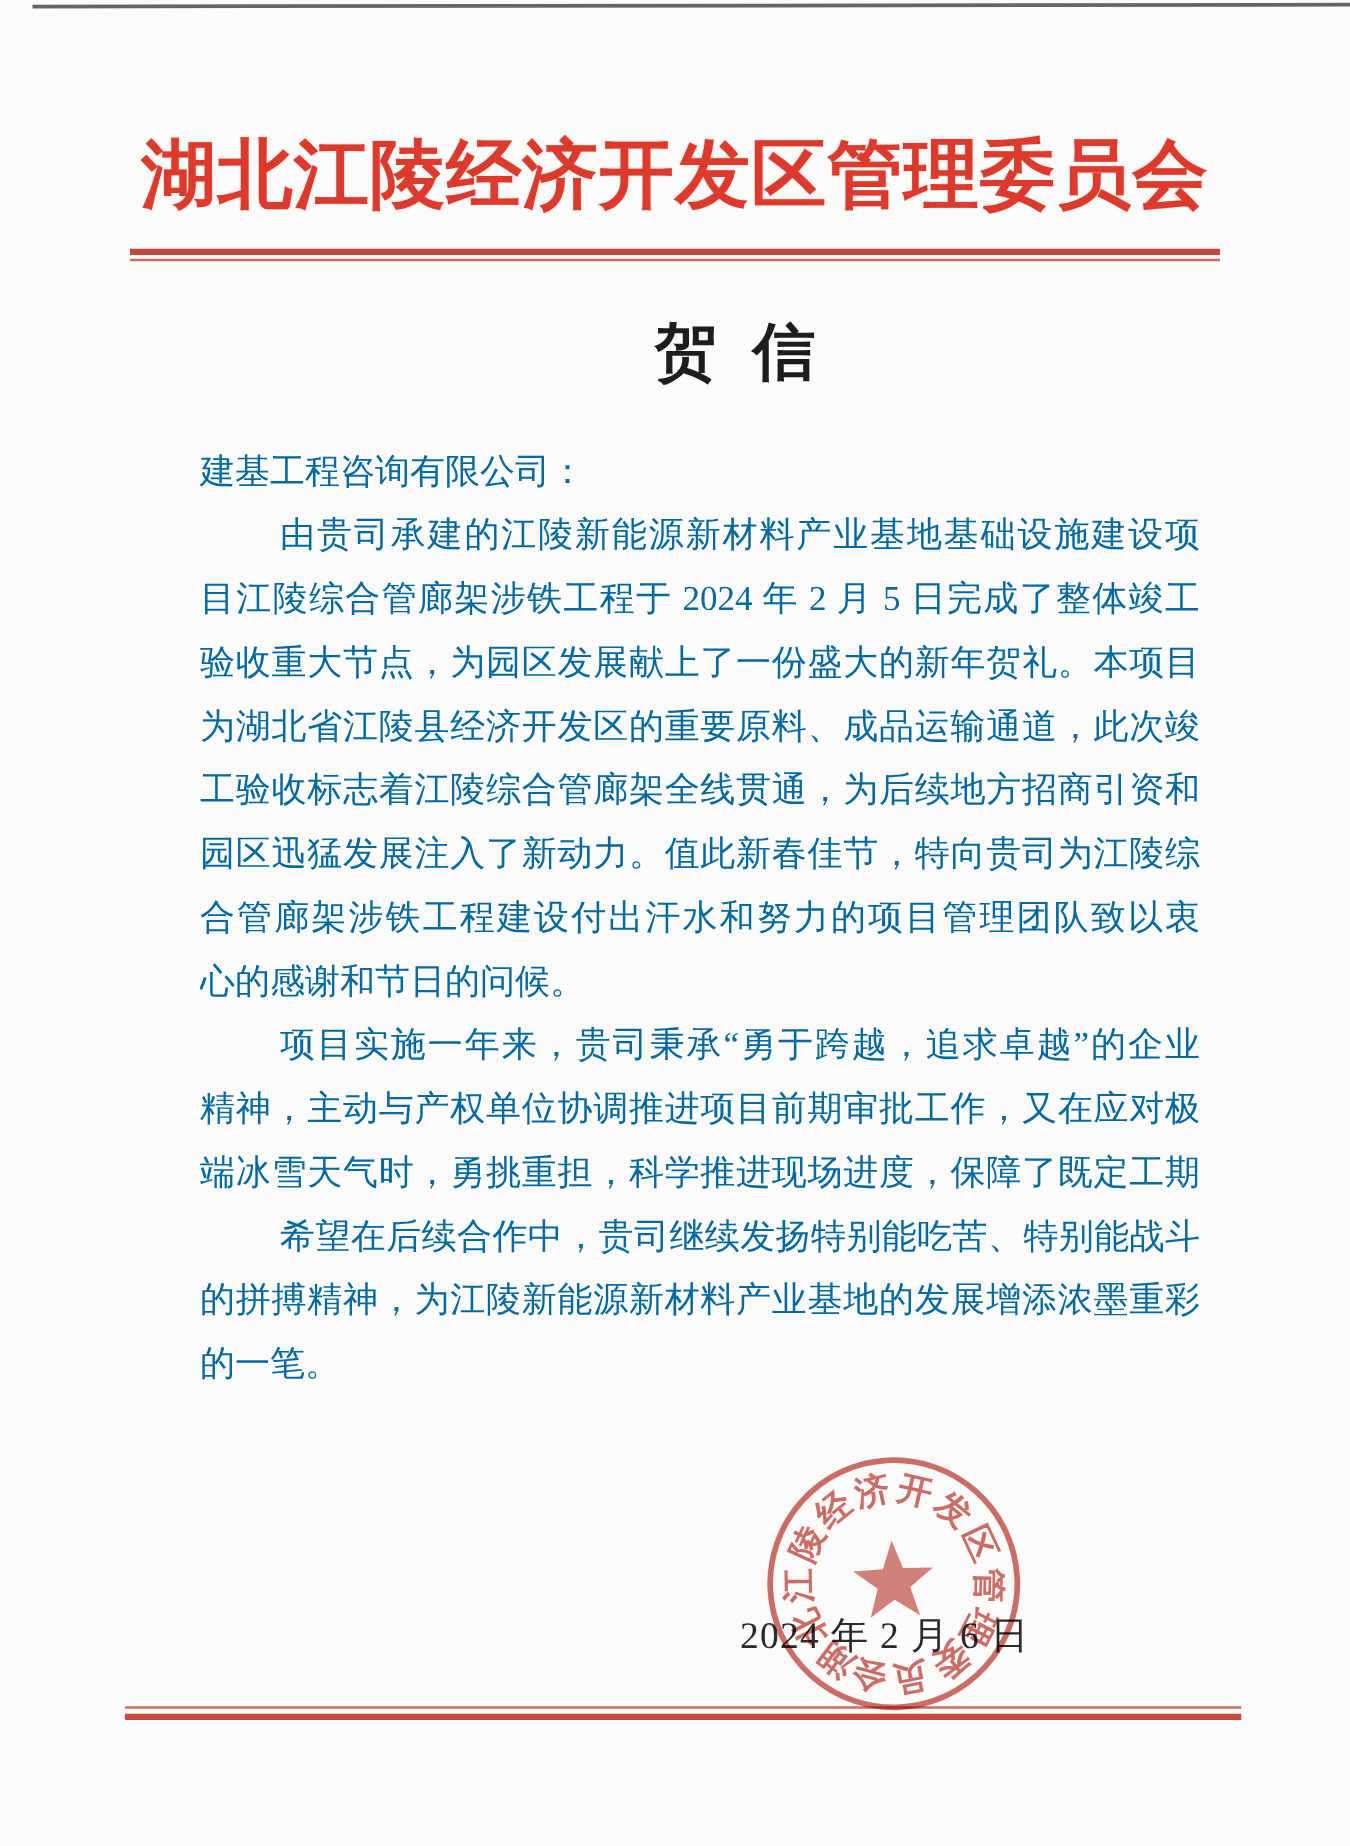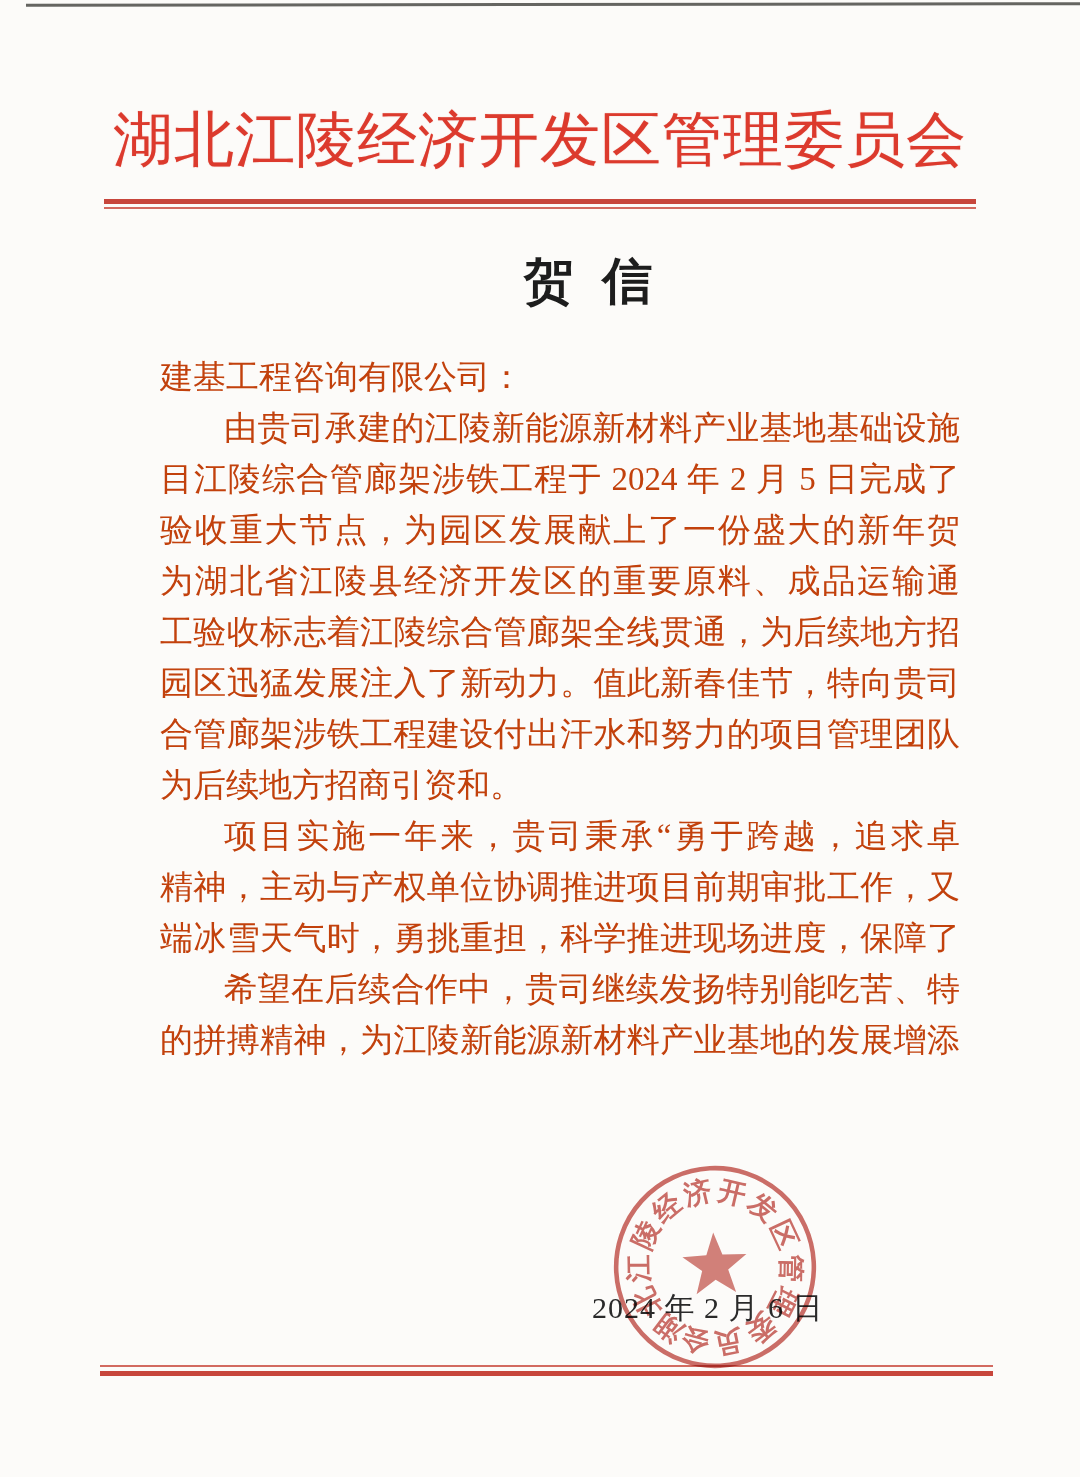--- a/index.html
+++ b/index.html
@@ -14,42 +14,42 @@
   
   .top-edge{
     position:absolute;top:3px;left:26px;right:0;height:3px;
     background:#4a4a47;
     transform:rotate(-0.08deg);
     opacity:.85;
   }
   .org-name{
     position:absolute;top:100px;left:0;width:100%;
     text-align:center;
-    font-size:60px;font-weight:400;
+    font-size:60px;font-weight:700;
     letter-spacing:1px;
     color:#dc3a2d;
     text-shadow:0 0 1px rgba(220,58,45,.45);
     white-space:nowrap;
   }
   .rule{position:absolute;left:104px;width:872px;}
   .rule-thick-top{top:199px;height:5px;background:#c7463c;}
   .rule-thin-top{top:207px;height:2px;background:#d26a60;}
   .letter-title{
     position:absolute;top:248px;left:0;width:100%;
     margin:0;
     text-align:center;
     font-size:50px;font-weight:700;
     word-spacing:16px;
     color:#1d1d1d;
     padding-left:48px;
   }
   .body-block{
     position:absolute;top:352px;left:160px;width:800px;
-    font-size:33px;line-height:51px;
-    color:#c2410c;
+    font-size:28px;line-height:51px;
+    color:#0369a1;
   }
   .salutation{white-space:nowrap;}
   .bline{height:51px;overflow:hidden;}
   .bline.just{text-align:justify;text-align-last:justify;text-justify:inter-character;}
   .bline.ind{text-indent:64px;}
   .letter-date{
     position:absolute;top:1288px;left:592px;
     font-size:30px;letter-spacing:1px;
     color:#2a2a2a;
     z-index:2;
@@ -90,26 +90,27 @@
   <main class="body-block">
     <div class="bline salutation">建基工程咨询有限公司：</div>
     <div>
         <div class="bline ind just">由贵司承建的江陵新能源新材料产业基地基础设施建设项</div>
         <div class="bline just">目江陵综合管廊架涉铁工程于 2024 年 2 月 5 日完成了整体竣工</div>
         <div class="bline just">验收重大节点，为园区发展献上了一份盛大的新年贺礼。本项目</div>
         <div class="bline just">为湖北省江陵县经济开发区的重要原料、成品运输通道，此次竣</div>
         <div class="bline just">工验收标志着江陵综合管廊架全线贯通，为后续地方招商引资和</div>
         <div class="bline just">园区迅猛发展注入了新动力。值此新春佳节，特向贵司为江陵综</div>
         <div class="bline just">合管廊架涉铁工程建设付出汗水和努力的项目管理团队致以衷</div>
-        <div class="bline">为后续地方招商引资和。</div>
+        <div class="bline">心的感谢和节日的问候。</div>
         <div class="bline ind just">项目实施一年来，贵司秉承“勇于跨越，追求卓越”的企业</div>
         <div class="bline just">精神，主动与产权单位协调推进项目前期审批工作，又在应对极</div>
         <div class="bline just">端冰雪天气时，勇挑重担，科学推进现场进度，保障了既定工期</div>
         <div class="bline ind just">希望在后续合作中，贵司继续发扬特别能吃苦、特别能战斗</div>
         <div class="bline just">的拼搏精神，为江陵新能源新材料产业基地的发展增添浓墨重彩</div>
+        <div class="bline">的一笔。</div>
       </div>
   </main>
 
   <div class="letter-date">2024 年 2 月 6 日</div>
 
   <svg class="seal" viewBox="0 0 210 210">
     <circle class="seal-ring-circle" cx="105" cy="105" r="97" stroke="#c5564e"></circle>
     <polygon points="105,71 112.9,93.1 136.4,93.8 117.8,108.2 124.4,130.7 105,117.5 85.6,130.7 92.2,108.2 73.6,93.8 97.1,93.1" opacity="0.88" fill="#c5564e"></polygon>
     <g id="seal-ring-text">
         <text x="56.79092927350954" y="162.45333323392333" transform="rotate(-140 56.79092927350954 162.45333323392333)" class="seal-char" fill="#c5564e">湖</text>

